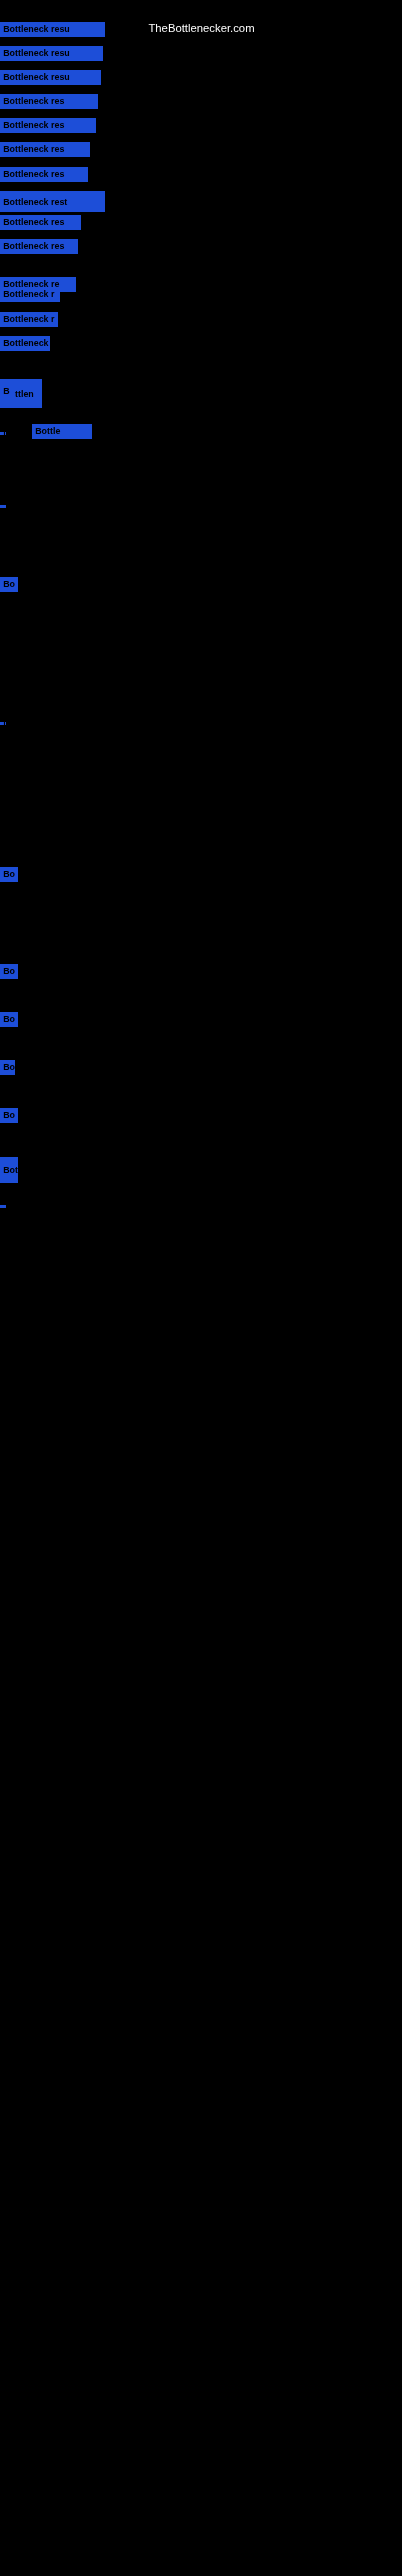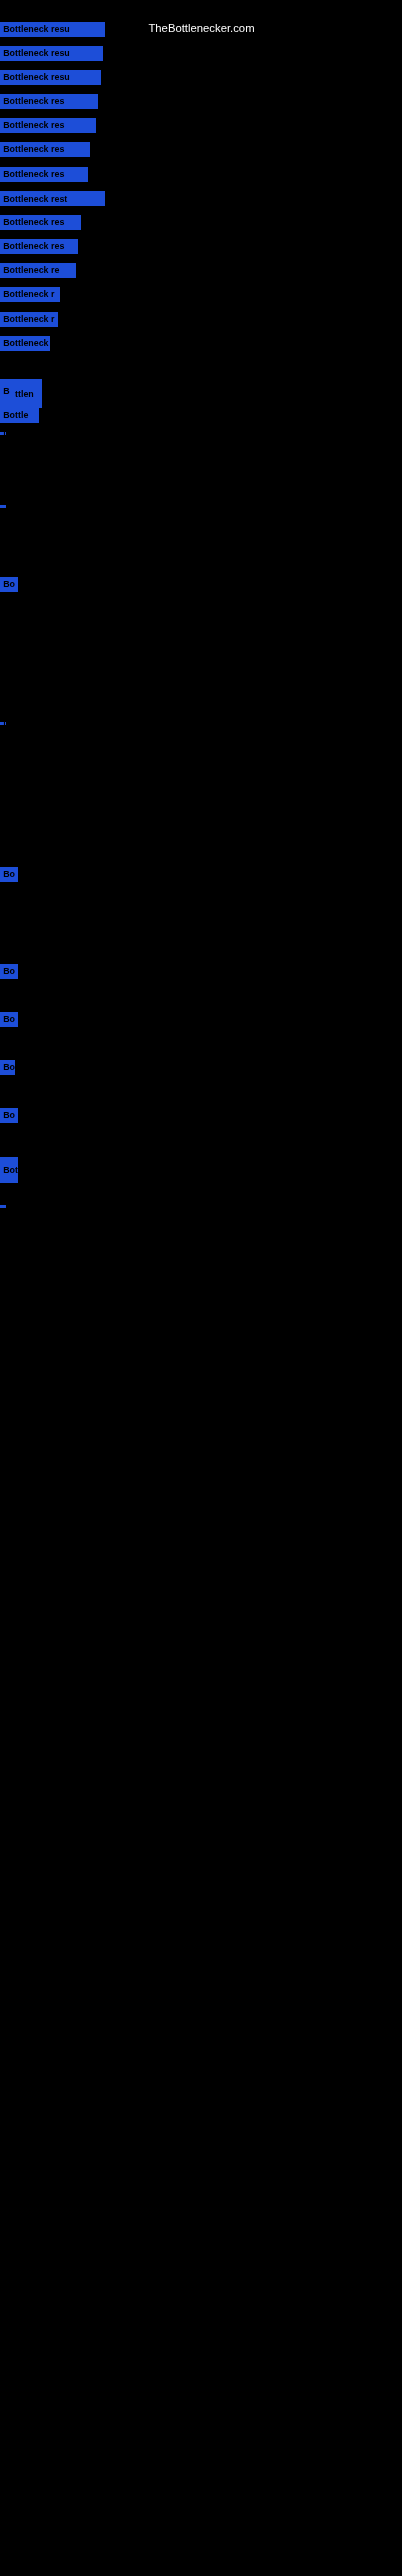--- a/index.html
+++ b/index.html
@@ -48,30 +48,30 @@
 <span class="site-title">TheBottlenecker.com</span>
 
 <div id="bars-container">
     <div class="bar-item" style="top: 22px; height: 14.5px; width: 105px;">Bottleneck resu</div>
     <div class="bar-item" style="top: 46px; height: 14.5px; width: 103px;">Bottleneck resu</div>
     <div class="bar-item" style="top: 70px; height: 14.5px; width: 101px;">Bottleneck resu</div>
     <div class="bar-item" style="top: 94px; height: 14.5px; width: 98px;">Bottleneck res</div>
     <div class="bar-item" style="top: 118px; height: 14.5px; width: 96px;">Bottleneck res</div>
     <div class="bar-item" style="top: 142px; height: 14.5px; width: 90px;">Bottleneck res</div>
     <div class="bar-item" style="top: 167px; height: 14.5px; width: 88px;">Bottleneck res</div>
-    <div class="bar-item" style="top: 191px; height: 15px; width: 105px;">Bottleneck rest</div>
+    <div class="bar-item" style="top: 191px; height: 21px; width: 105px;">Bottleneck rest</div>
     <div class="bar-item" style="top: 215px; height: 14.5px; width: 81px;">Bottleneck res</div>
     <div class="bar-item" style="top: 239px; height: 14.5px; width: 78px;">Bottleneck res</div>
-    <div class="bar-item" style="top: 263px; height: 14.5px; width: 76px;">Bottleneck re</div>
+    <div class="bar-item" style="top: 277px; height: 14.5px; width: 76px;">Bottleneck re</div>
     <div class="bar-item" style="top: 287px; height: 14.5px; width: 60px;">Bottleneck r</div>
     <div class="bar-item" style="top: 312px; height: 14.5px; width: 58px;">Bottleneck r</div>
     <div class="bar-item" style="top: 336px; height: 14.5px; width: 50px;">Bottleneck e</div>
     <div class="bar-item" style="top: 379px; height: 29px; width: 42px;">Bottlen</div>
     <div class="bar-item" style="top: 384px; height: 14.5px; width: 14.5px;">B</div>
-    <div class="bar-item" style="top: 408px; height: 14.5px; width: 39px;">Bottle</div>
+    <div class="bar-item" style="top: 424px; height: 14.5px; width: 60px; margin-left: 32px;">Bottle</div>
     <div class="bar-item" style="top: 432px; height: 3.2px; width: 1.6px;">|</div>
     <div class="bar-item" style="top: 505px; height: 3.2px; width: 3.2px;"></div>
     <div class="bar-item" style="top: 577px; height: 14.5px; width: 17.7px;">Bo</div>
     <div class="bar-item" style="top: 722px; height: 3.2px; width: 1.6px;">|</div>
     <div class="bar-item" style="top: 867px; height: 14.5px; width: 17.7px;">Bo</div>
     <div class="bar-item" style="top: 964px; height: 14.5px; width: 17.7px;">Bo</div>
     <div class="bar-item" style="top: 1012px; height: 14.5px; width: 17.7px;">Bo</div>
     <div class="bar-item" style="top: 1060px; height: 14.5px; width: 14.5px;">Bo</div>
     <div class="bar-item" style="top: 1108px; height: 14.5px; width: 17.7px;">Bo</div>
     <div class="bar-item" style="top: 1157px; height: 26px; width: 17.7px;">Bot</div>

